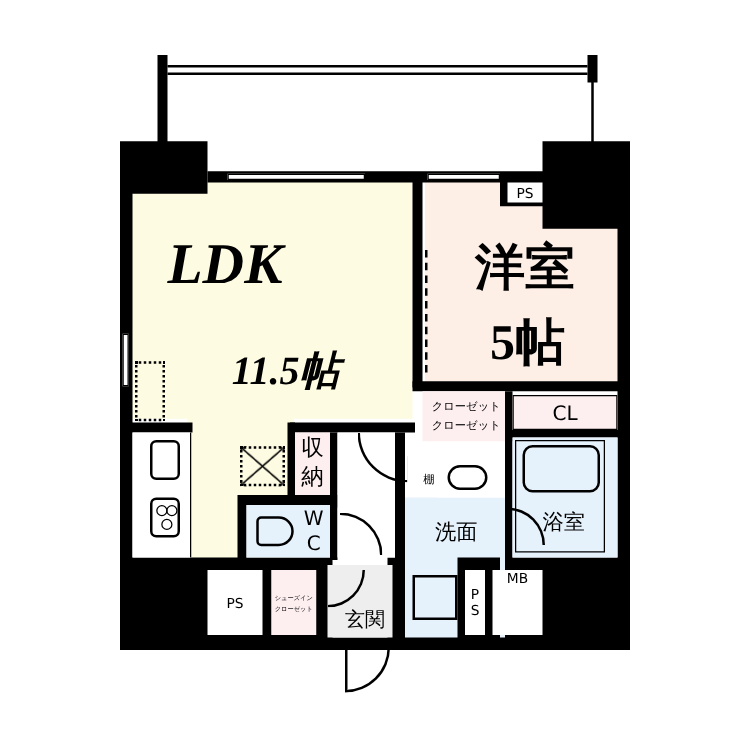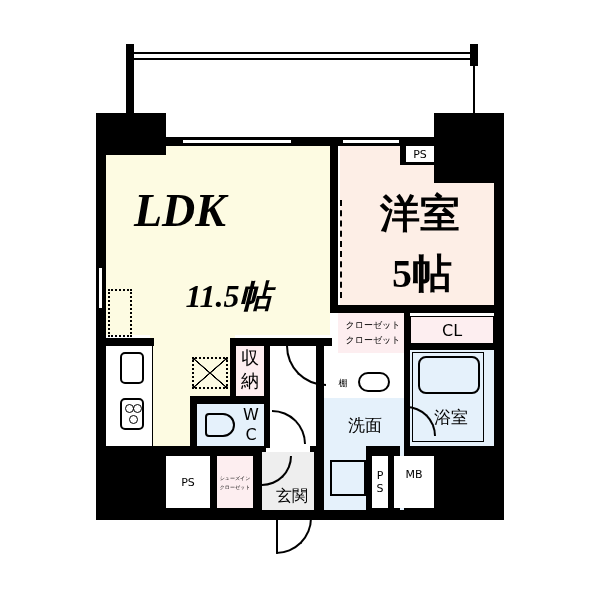--- a/index.html
+++ b/index.html
@@ -93,21 +93,21 @@
 <div class="room" style="left:350px;top:368px;width:54px;height:30px;background:#fff;"></div>
 <div class="abs" style="left:358px;top:372px;width:32px;height:20px;border:2px solid #000;border-radius:10px;box-sizing:border-box;"></div>
 <div class="lbl" style="left:336px;top:372px;width:14px;height:22px;font-size:9px;background:#fff;">棚</div>
 <div class="lbl" style="left:330px;top:410px;width:70px;height:30px;font-size:17px;">洗面</div>
 <div class="abs" style="left:330px;top:460px;width:36px;height:36px;border:2px solid #000;box-sizing:border-box;"></div>
 <div class="wall" style="left:366px;top:446px;width:34px;height:66px;"></div>
 
 <div class="room" style="left:372px;top:456px;width:16px;height:52px;background:#fff;"></div>
 <div class="lbl vtext" style="left:372px;top:456px;width:16px;height:52px;font-size:11px;">PS</div>
 <div class="room" style="left:394px;top:456px;width:40px;height:52px;background:#fff;"></div>
-<div class="lbl" style="left:394px;top:442px;width:40px;height:64px;font-size:11px;border-radius:16px;">MB</div>
+<div class="lbl" style="left:394px;top:430px;width:40px;height:64px;font-size:11px;border-radius:16px;">MB</div>
 
 <div class="wall" style="left:404px;top:344px;width:6px;height:104px;"></div>
 <div class="room" style="left:410px;top:350px;width:84px;height:96px;background:#e5f1fb;"></div>
 <div class="abs" style="left:412px;top:352px;width:72px;height:90px;border:1px solid #000;box-sizing:border-box;"></div>
 <div class="abs" style="left:418px;top:356px;width:62px;height:38px;border:2px solid #000;border-radius:8px;box-sizing:border-box;"></div>
 <div class="lbl" style="left:418px;top:402px;width:66px;height:30px;font-size:17px;">浴室</div>
 <div class="door" style="left:406px;top:406px;width:30px;height:30px;border-width:2px 2px 0 0;border-radius:0 30px 0 0;"></div>
 
 <div class="room" style="left:166px;top:456px;width:44px;height:52px;background:#fff;"></div>
 <div class="lbl" style="left:166px;top:456px;width:44px;height:52px;font-size:11px;">PS</div>

